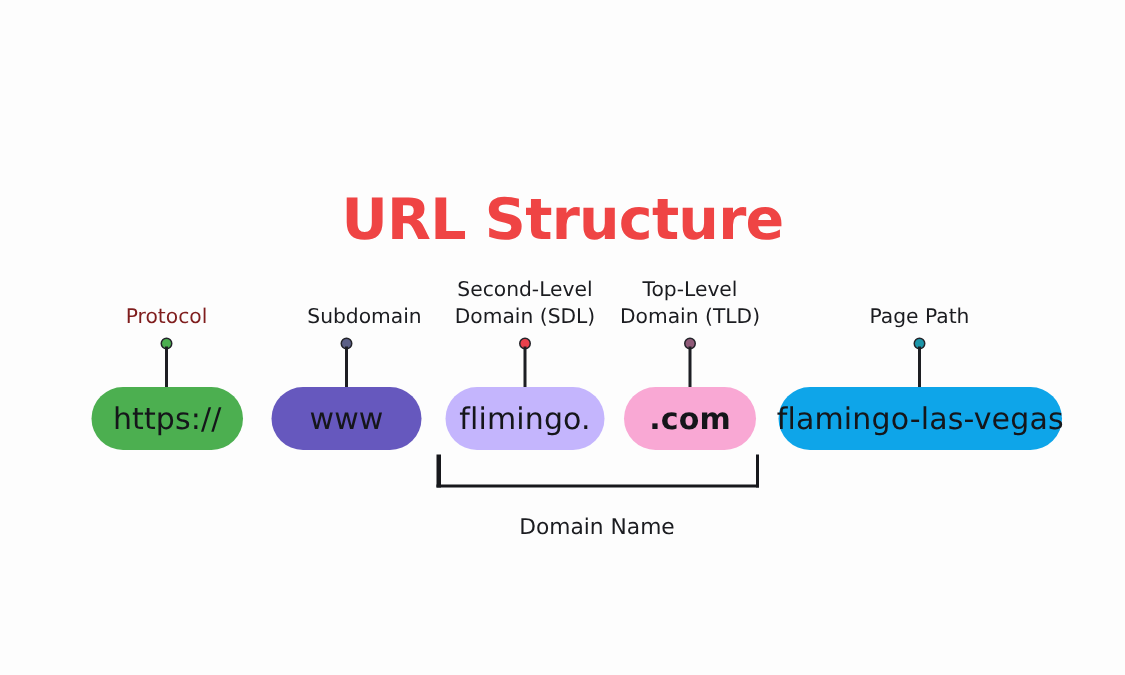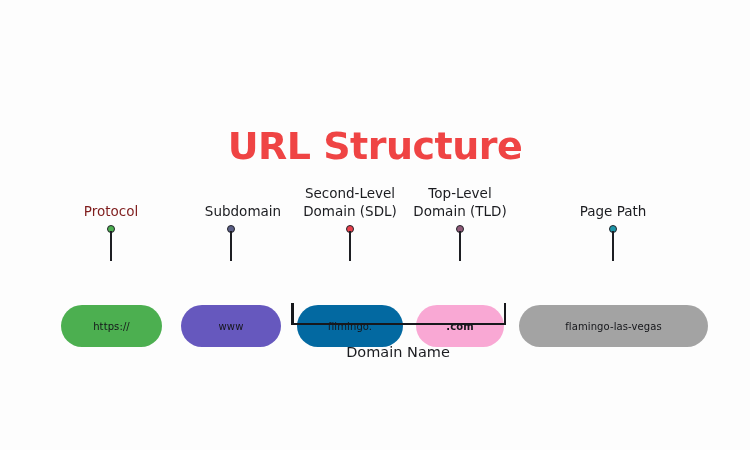--- a/index.html
+++ b/index.html
@@ -82,25 +82,24 @@
 
   
   .pill {
     position: absolute;
     height: 42px;
     border-radius: 24px;
     display: flex;
     align-items: center;
     justify-content: center;
     color: #15161a;
-    font-size: 10px;
+    font-size: 20px;
     font-weight: 500;
     letter-spacing: 0.1px;
     white-space: nowrap;
-    margin-top: 47px;
   }
 
   
   #domain-bracket {
     position: absolute;
   }
 
   .bracket-line {
     position: absolute;
     background: #17181c;
@@ -150,21 +149,21 @@
   <div class="segment" style="left:350px;">
     <div class="label-wrap" style="top:4px;">
       <div style="font-size:13.5px;line-height:18px;color:#1b1c20;white-space:pre-line;">Second-Level
 Domain (SDL)</div>
     </div>
     <div class="connector" style="top:45px;">
       <div class="conn-dot" style="background:#E8404C;"></div>
       <div class="conn-stem" style="height:30px;"></div>
     </div>
   </div>
-  <div class="pill" style="left:297px;top:258px;width:106px;background:#0369a1;">
+  <div class="pill" style="left:297px;top:258px;width:106px;background:#c4b5fd;">
     <span>flimingo.</span>
   </div>
 
   <div class="segment" style="left:460px;">
     <div class="label-wrap" style="top:4px;">
       <div style="font-size:13.5px;line-height:18px;color:#1b1c20;white-space:pre-line;">Top-Level
 Domain (TLD)</div>
     </div>
     <div class="connector" style="top:45px;">
       <div class="conn-dot" style="background:#8F5A78;"></div>
@@ -177,21 +176,21 @@
 
   <div class="segment" style="left:613px;">
     <div class="label-wrap" style="top:22px;">
       <div style="font-size:13.5px;line-height:18px;color:#1b1c20;white-space:pre-line;">Page Path</div>
     </div>
     <div class="connector" style="top:45px;">
       <div class="conn-dot" style="background:#1C95A8;"></div>
       <div class="conn-stem" style="height:30px;"></div>
     </div>
   </div>
-  <div class="pill" style="left:519px;top:258px;width:189px;background:#a3a3a3;">
+  <div class="pill" style="left:519px;top:258px;width:189px;background:#0ea5e9;">
     <span>flamingo-las-vegas</span>
   </div>
 
   <div id="domain-bracket" style="left:291px;top:303px;width:215px;height:22px;">
     <div class="bracket-line" style="left:0;top:0;width:2.5px;height:22px;"></div>
     <div class="bracket-line" style="left:0;bottom:0;width:215px;height:2.5px;"></div>
     <div class="bracket-line" style="right:0;top:0;width:2.5px;height:22px;"></div>
   </div>
 
   <div id="domain-bracket-label" style="left:248px;top:344px;">Domain Name</div>

